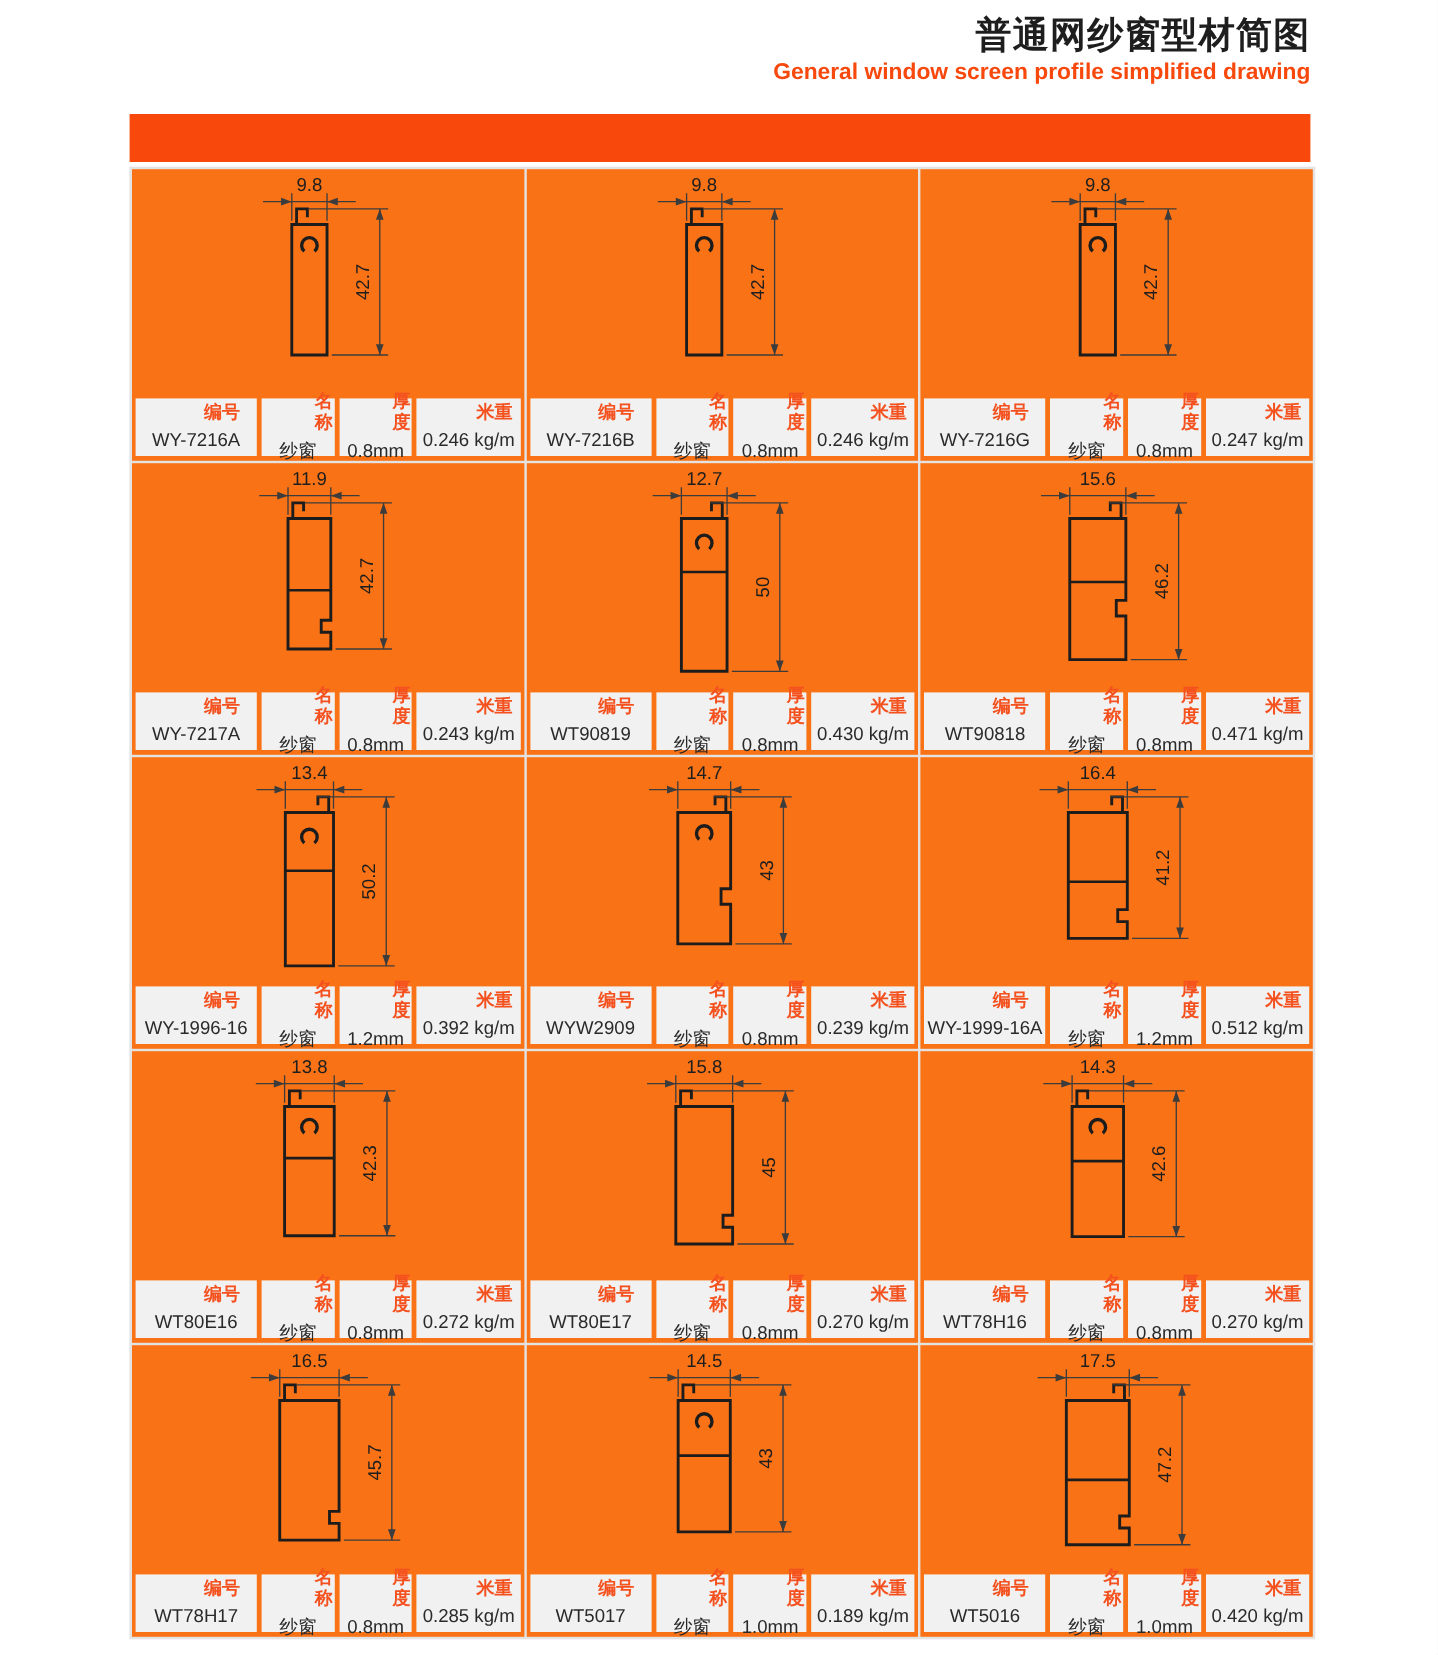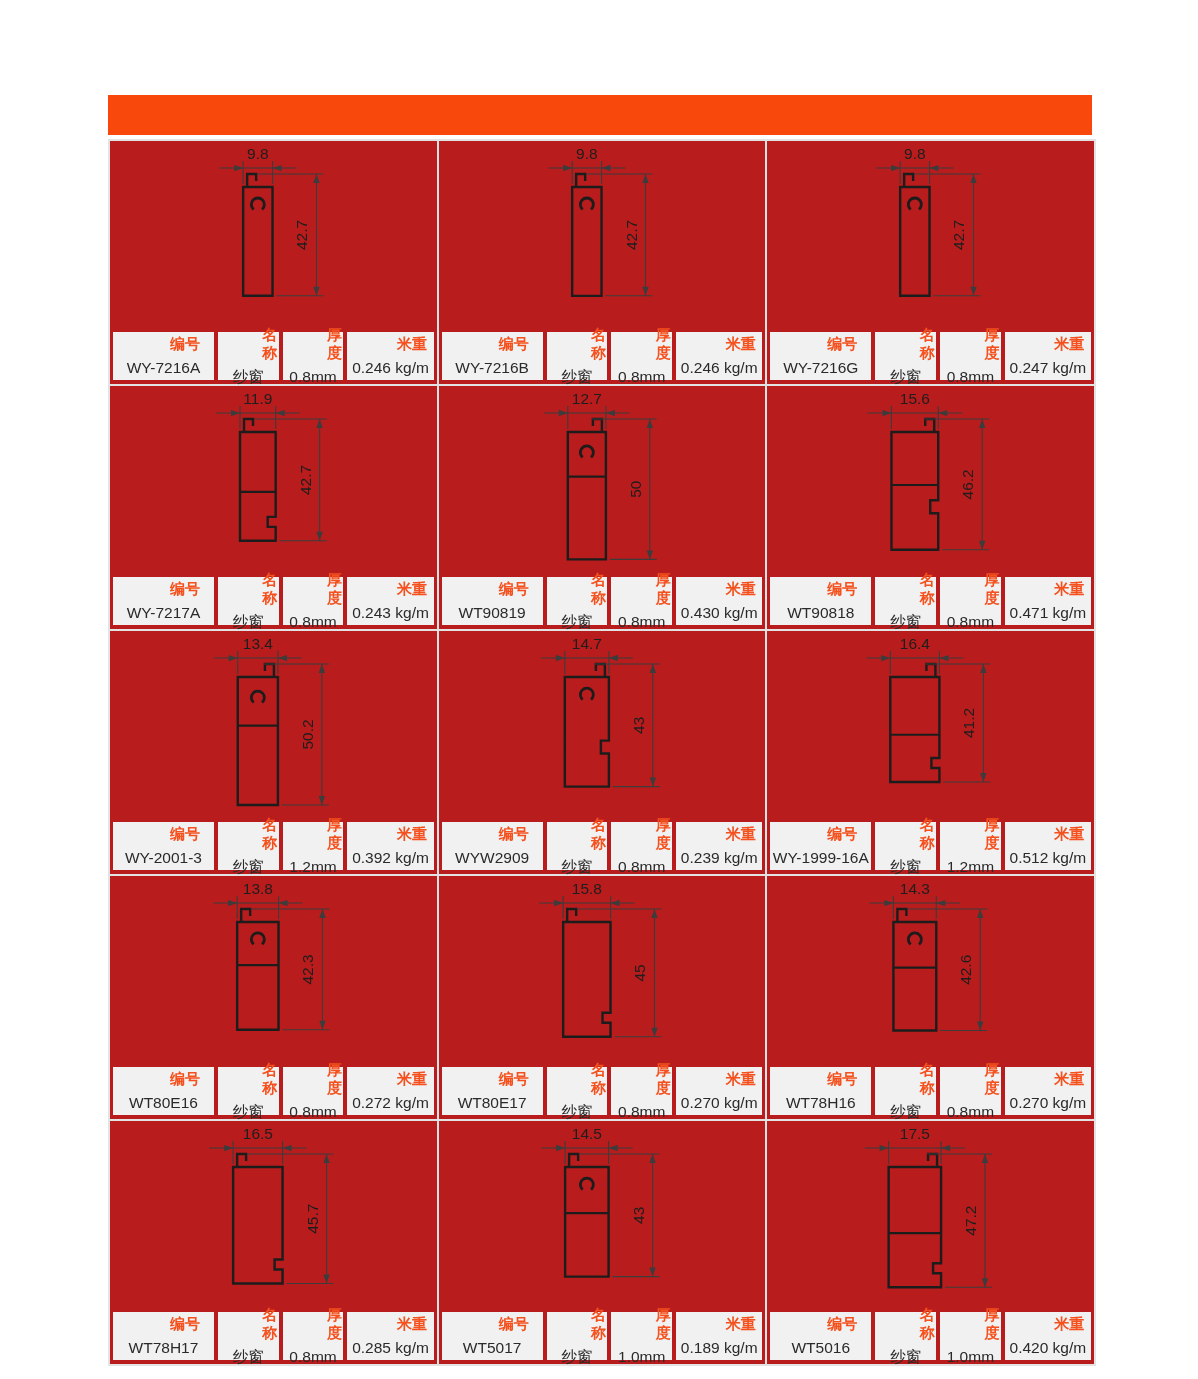--- a/index.html
+++ b/index.html
@@ -5,34 +5,38 @@
   html,body{margin:0;padding:0;background:#fff;}
   .page{position:relative;width:1198px;height:1379px;background:#fff;overflow:hidden;
         font-family:"Liberation Sans","DejaVu Sans",sans-serif;}
   .titles{position:absolute;top:12px;right:106px;text-align:right;}
   .title-zh{font-size:30px;font-weight:bold;color:#1e1e1e;letter-spacing:1px;line-height:1.2;}
   .title-en{font-size:19px;font-weight:bold;color:#f8480c;margin-top:2px;line-height:1.2;}
   .header-bar{position:absolute;left:108px;top:95px;width:984px;height:40px;background:#f8480c;}
   .grid{position:absolute;left:108px;top:139px;width:984px;
         display:grid;grid-template-columns:repeat(3,1fr);gap:2px;
         background:#e3e3e3;border:2px solid #e3e3e3;}
-  .cell{background:#b91c1c;height:243px;display:flex;flex-direction:column;}
+  .cell{background:#f97316;height:243px;display:flex;flex-direction:column;}
   .draw{height:191px;}
   .draw svg{display:block;width:100%;height:100%;}
   .spec{height:48px;display:flex;gap:4px;padding:0 3px;margin-bottom:4px;}
   .spec-box{background:#f1f1f1;display:flex;flex-direction:column;justify-content:center;
             text-align:center;min-width:0;}
   .w-code{flex:103;} .w-name{flex:62;} .w-thick{flex:62;} .w-weight{flex:88;}
   .spec-h{font-size:15px;font-weight:bold;color:#f4511e;line-height:1.25;padding-left:43px;}
   .spec-v{font-size:15.5px;color:#2a2a2a;line-height:1.25;margin-top:4px;white-space:nowrap;}
 </style>
 </head>
 <body>
 
 <div class="page">
+  <div class="titles">
+    <div class="title-zh">普通网纱窗型材简图</div>
+    <div class="title-en">General window screen profile simplified drawing</div>
+  </div>
   <div class="header-bar"></div>
   <div class="grid" id="grid">
       <div class="cell">
         <div class="draw">
           <svg viewBox="0 0 327 191">
             <path d="M 133.3 46 H 162.7 V 154.885 H 133.3 Z" fill="none" stroke="#1c1c1c" stroke-width="2.4" stroke-linejoin="miter"></path>
             <path d="M 137.3 46 V 33 h 9 v 7" fill="none" stroke="#1c1c1c" stroke-width="2.4"></path>
             <path d="M 143.8 68.4216 A 6.5 6.5 0 1 1 152.2 68.4216" fill="none" stroke="#1c1c1c" stroke-width="2.8"></path>
             <g>
               <line x1="133.3" y1="43" x2="133.3" y2="20" stroke="#3c3c3c" stroke-width="1.1"></line>
@@ -308,21 +312,21 @@
               <line x1="212.1" y1="33" x2="212.1" y2="174.01" stroke="#3c3c3c" stroke-width="1.1"></line>
               <polygon points="212.1,33 208.9,42 215.29999999999998,42" fill="#3c3c3c"></polygon>
               <polygon points="212.1,174.01 208.9,165.01 215.29999999999998,165.01" fill="#3c3c3c"></polygon>
               <text text-anchor="middle" font-size="15.5" fill="#1e1e1e" font-family="&quot;Liberation Sans&quot;,&quot;DejaVu Sans&quot;,sans-serif" transform="translate(203.1, 103.505) rotate(-90)">50.2</text>
             </g>
           </svg>
         </div>
         <div class="spec">
           <div class="spec-box w-code">
             <div class="spec-h">编号</div>
-            <div class="spec-v">WY-2001-3</div>
+            <div class="spec-v">WY-1996-16</div>
           </div>
           <div class="spec-box w-name">
             <div class="spec-h">名称</div>
             <div class="spec-v">纱窗</div>
           </div>
           <div class="spec-box w-thick">
             <div class="spec-h">厚度</div>
             <div class="spec-v">1.2mm</div>
           </div>
           <div class="spec-box w-weight">

